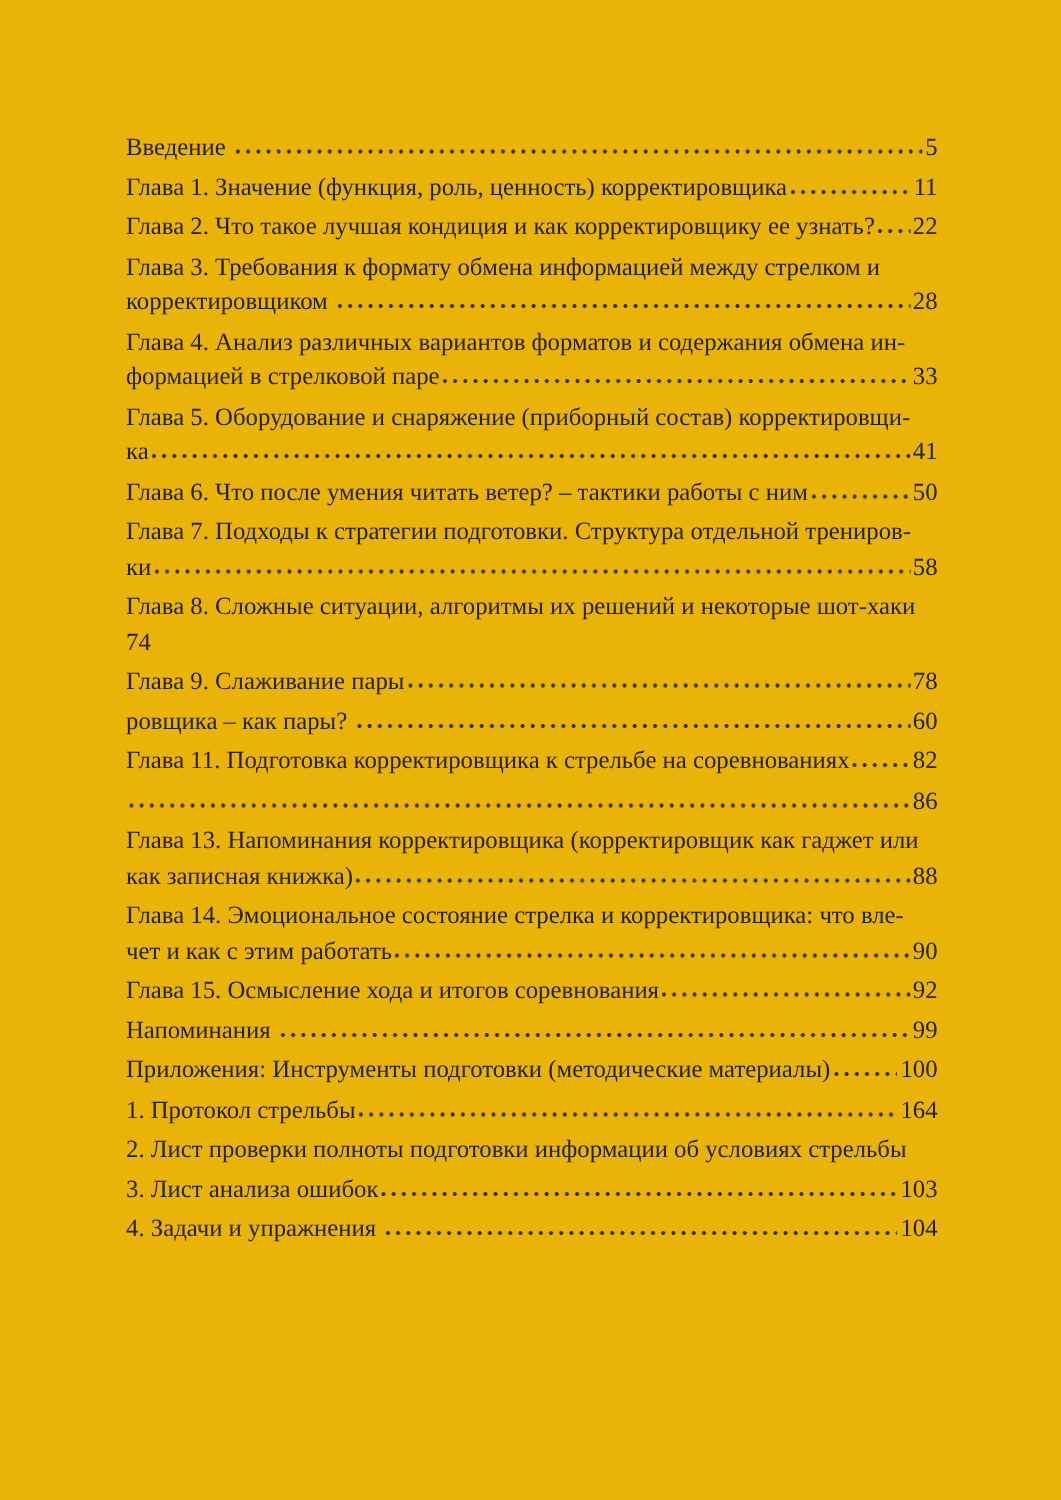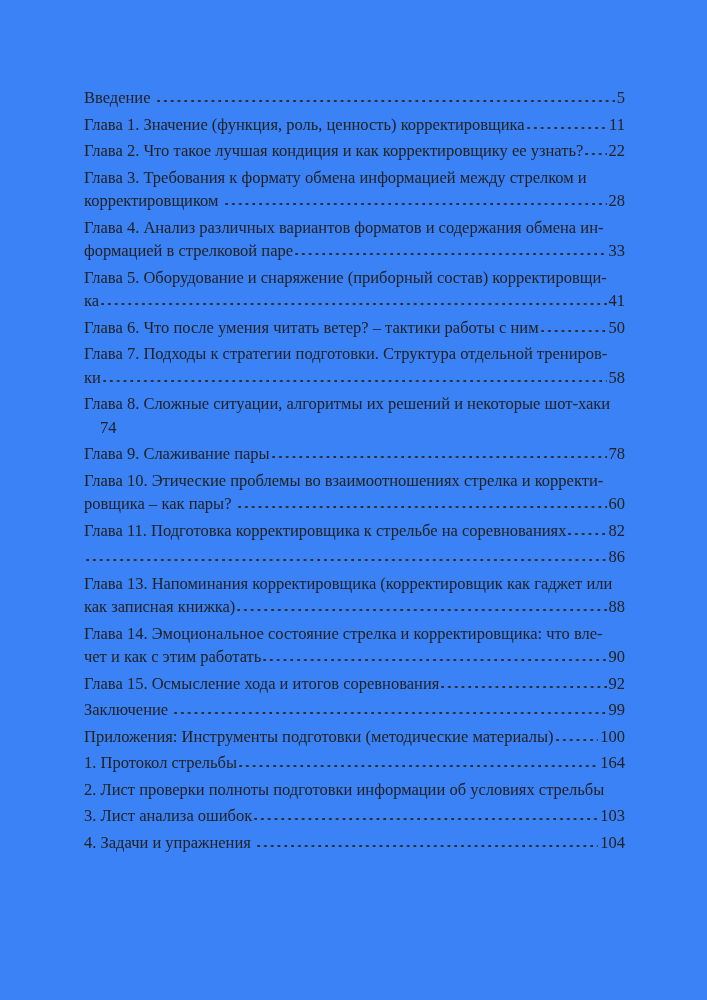--- a/index.html
+++ b/index.html
@@ -12,21 +12,21 @@
     background: #ffffff;
     font-family: "Liberation Serif", "DejaVu Serif", serif;
     color: #222222;
     overflow: hidden;
   }
   .sheet {
     box-sizing: border-box;
     width: 707px;
     height: 1000px;
     padding: 86px 82px 40px 84px;
-    background: #3b82f6;
+    background: #eab308;
   }
   .toc {
     width: 541px;
   }
   .entry {
     margin: 0 0 3px 0;
   }
   .line {
     display: flex;
     align-items: baseline;
@@ -45,21 +45,21 @@
     background-image: radial-gradient(circle at 1.6px 2px, #2b2b2b 1.1px, rgba(0,0,0,0) 1.5px);
     background-size: 6.8px 4px;
     background-repeat: repeat-x;
     background-position: left bottom;
   }
   .pg {
     flex: 0 0 auto;
     white-space: nowrap;
   }
   .pg.left {
-    margin-left: 16px;
+    margin-left: 0;
   }
 </style>
 </head>
 <body>
 
 <div class="sheet">
   <div class="toc" id="toc">
       <div class="entry">
         <div class="line">
           <span class="text">Введение </span>
@@ -138,23 +138,20 @@
       </div>
       <div class="entry">
         <div class="line">
           <span class="text">Глава 9. Слаживание пары</span>
           <span class="fill"></span>
           <span class="pg">78</span>
         </div>
       </div>
       <div class="entry">
         <div class="line">
-          <span class="text">Глава 10. Этические проблемы во взаимоотношениях стрелка и корректи-</span>
-        </div>
-        <div class="line">
           <span class="text">ровщика – как пары? </span>
           <span class="fill"></span>
           <span class="pg">60</span>
         </div>
       </div>
       <div class="entry">
         <div class="line">
           <span class="text">Глава 11. Подготовка корректировщика к стрельбе на соревнованиях</span>
           <span class="fill"></span>
           <span class="pg">82</span>
@@ -188,21 +185,21 @@
       </div>
       <div class="entry">
         <div class="line">
           <span class="text">Глава 15. Осмысление хода и итогов соревнования</span>
           <span class="fill"></span>
           <span class="pg">92</span>
         </div>
       </div>
       <div class="entry">
         <div class="line">
-          <span class="text">Заключение </span>
+          <span class="text">Напоминания </span>
           <span class="fill"></span>
           <span class="pg">99</span>
         </div>
       </div>
       <div class="entry">
         <div class="line">
           <span class="text">Приложения: Инструменты подготовки (методические материалы)</span>
           <span class="fill"></span>
           <span class="pg">100</span>
         </div>

